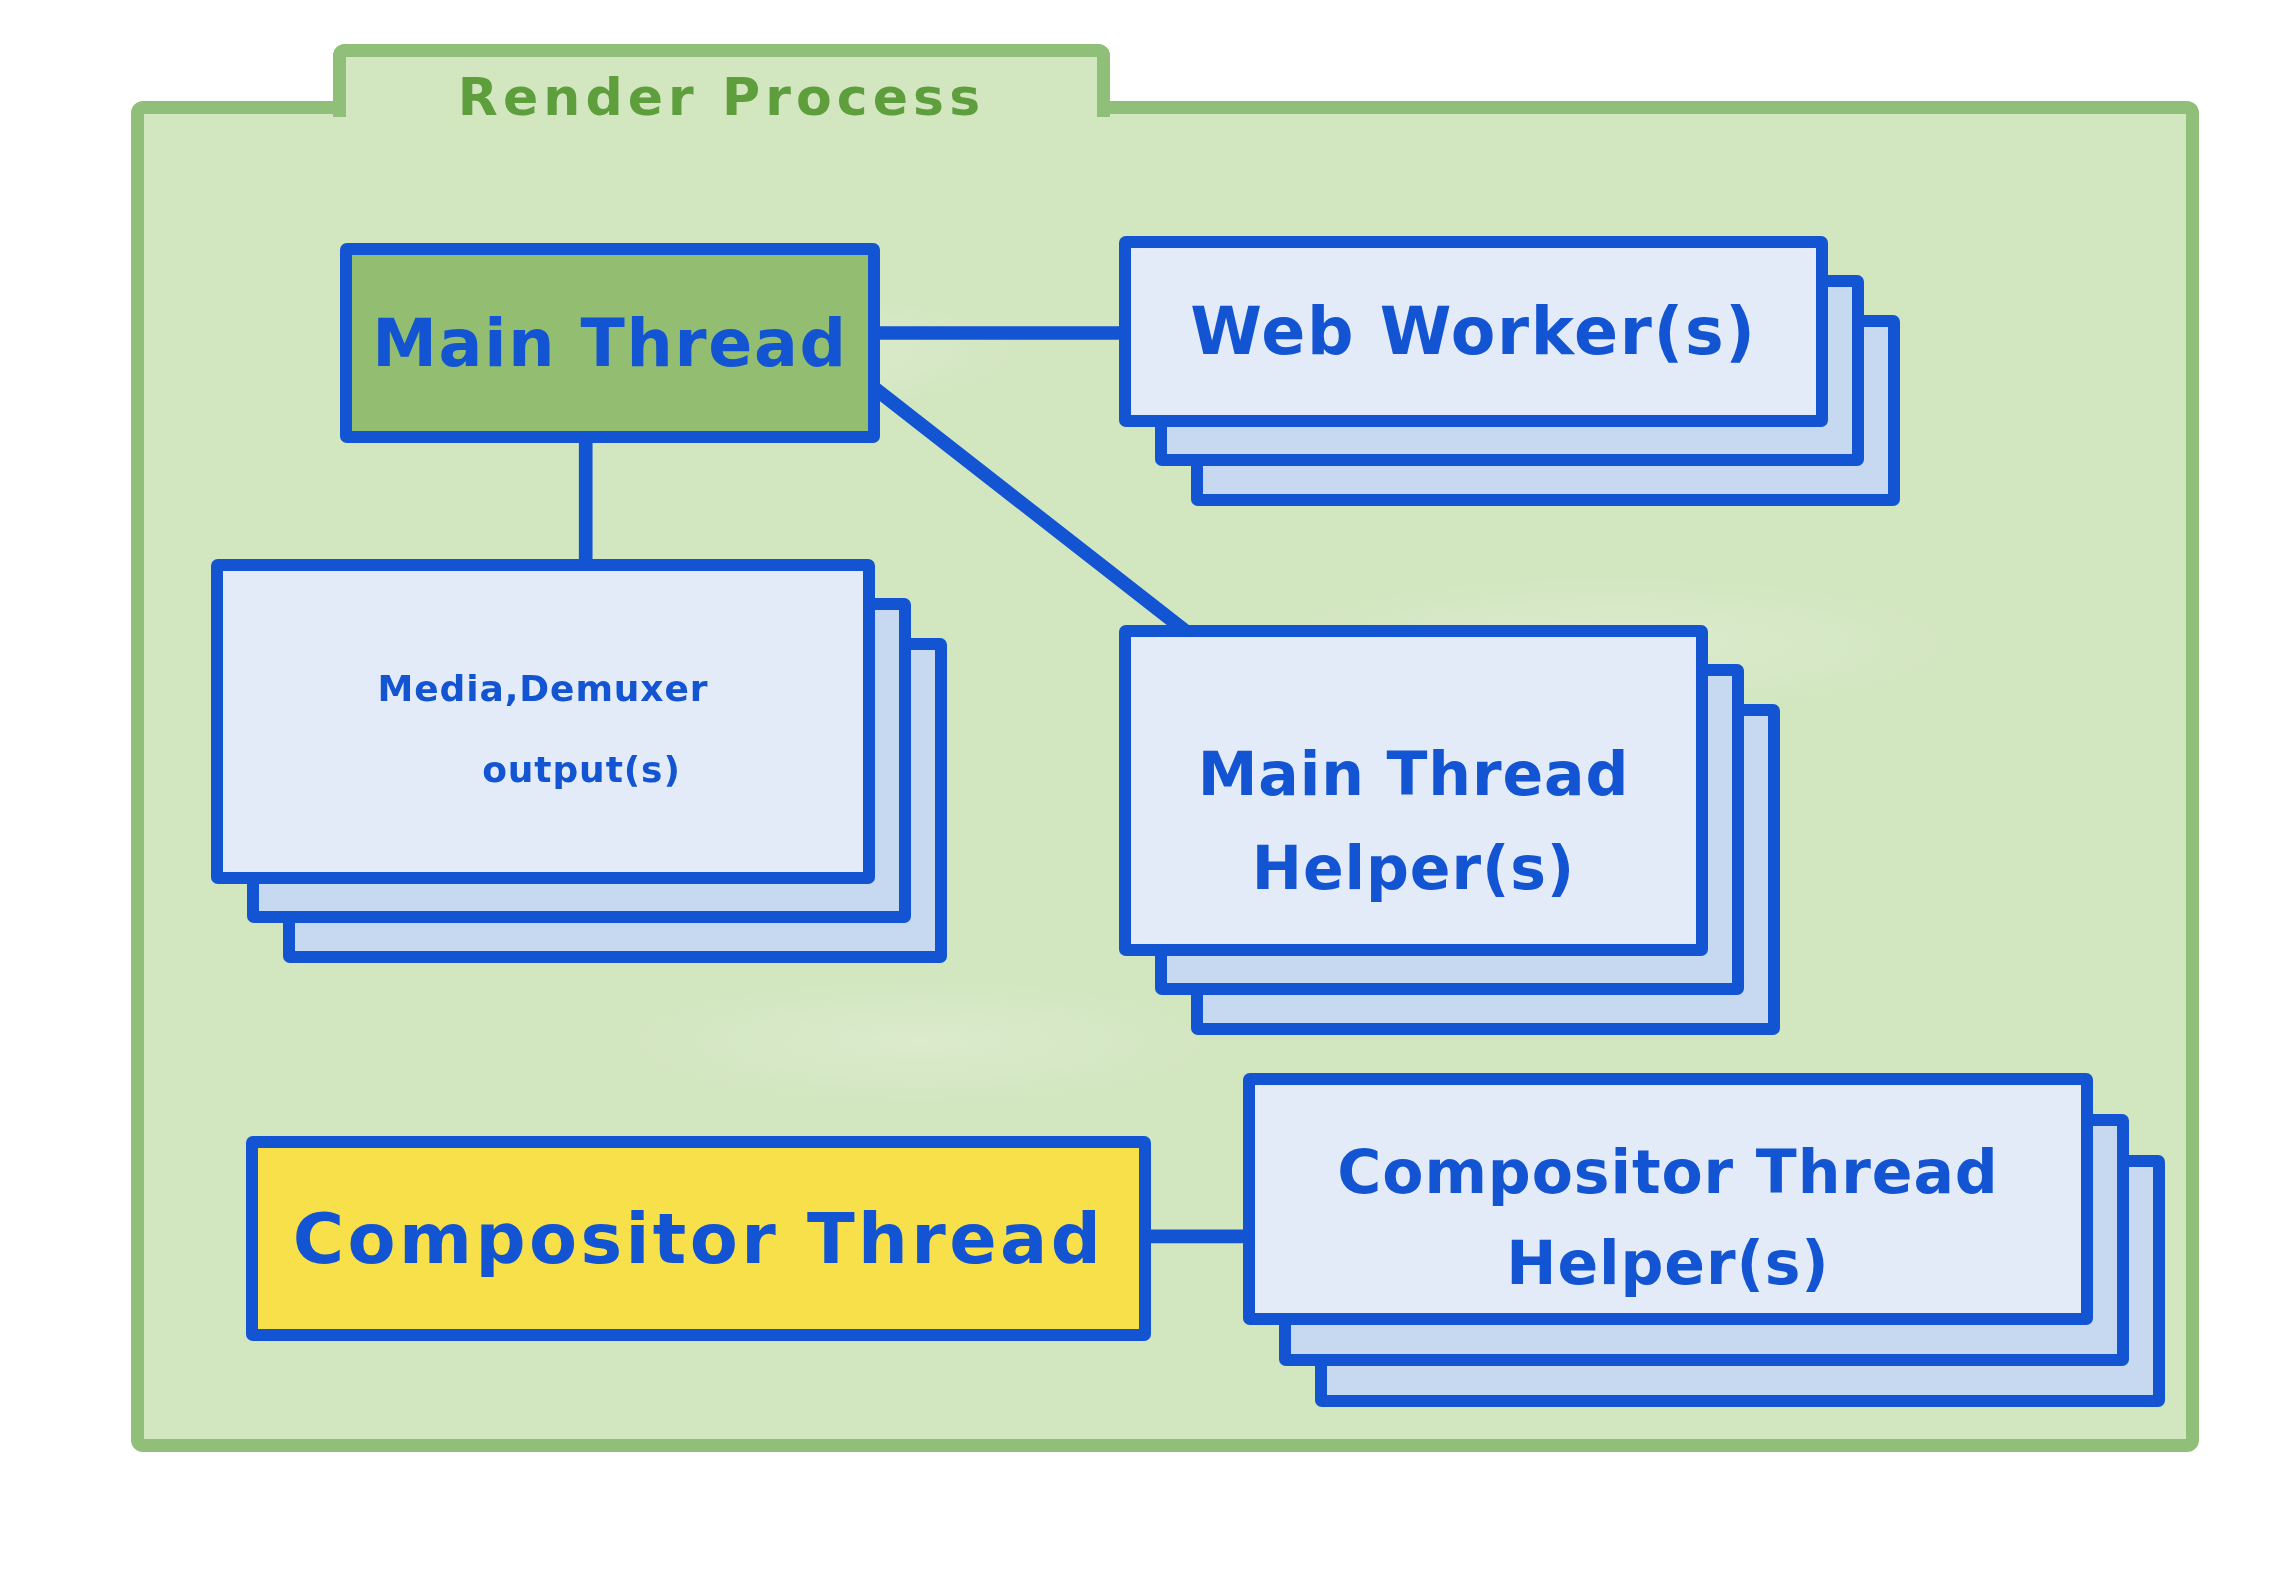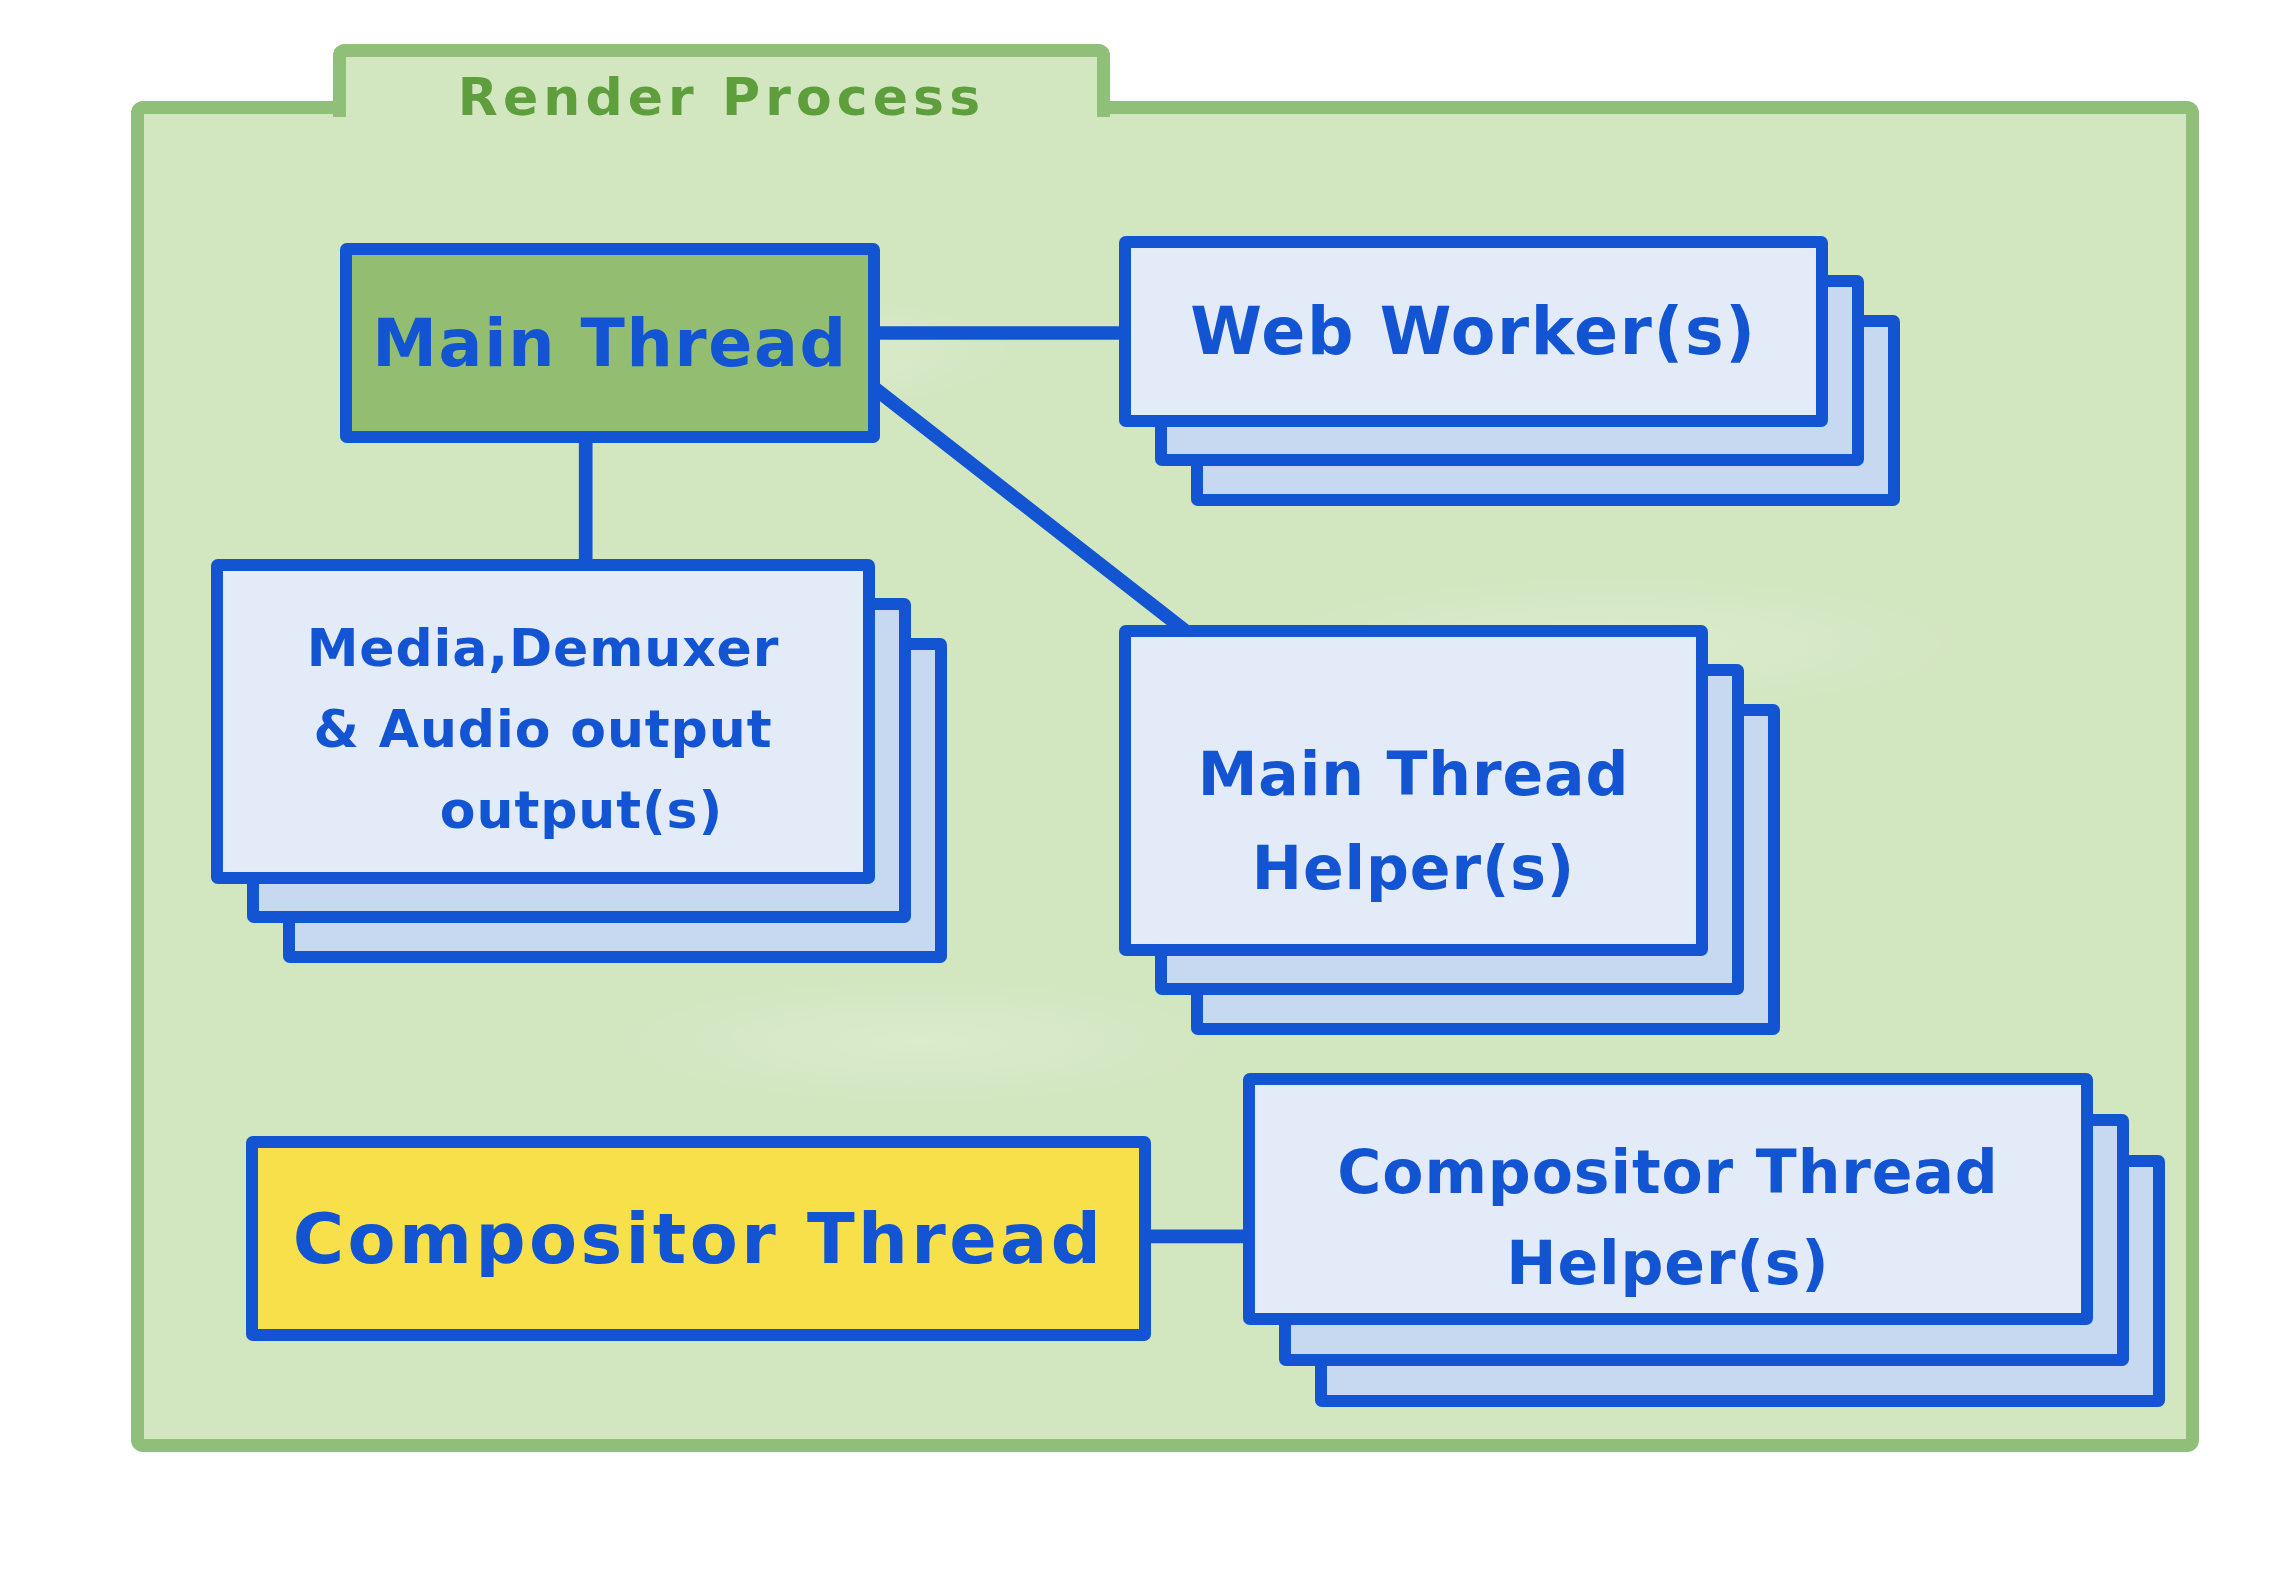--- a/index.html
+++ b/index.html
@@ -93,21 +93,21 @@
     flex-direction: column;
     align-items: center;
     justify-content: center;
     color: #1254d2;
     font-weight: bold;
     text-align: center;
   }
 
   .label-main-thread   { font-size: 65px; letter-spacing: 1.7px; }
   .label-web-workers   { font-size: 65px; letter-spacing: 1.7px; }
-  .label-media         { font-size: 52px; line-height: 81px; letter-spacing: 0.9px; }
+  .label-media         { font-size: 36px; line-height: 81px; letter-spacing: 0.9px; }
   .label-media .indent { text-indent: 77px; }
   .label-mth           { font-size: 60px; line-height: 94px; letter-spacing: 0.9px; }
   .label-compositor    { font-size: 70px; letter-spacing: 3.4px; }
   .label-cth           { font-size: 60px; line-height: 91px; letter-spacing: 0.9px; }
 
   .pad-media { padding-top: 15.4px; }
   .pad-mth   { padding-top: 60px; }
   .pad-cth   { padding-top: 38px; }
 </style>
 </head>
@@ -137,21 +137,20 @@
       <span class="label-web-workers">Web Worker(s)</span>
     </div>
   </div>
 
   <div class="stack" style="left:211px; top:559px; width:752px; height:410px;">
     <div class="card" style="left:72px; top:79px; width:664px; height:325px;"></div>
     <div class="card" style="left:36px; top:39px; width:664px; height:325px;"></div>
     <div class="card front pad-media" style="left:0; top:0; width:664px; height:325px;">
       <div class="label-media">
         <div>Media,Demuxer</div>
-        <div>&amp; Audio output</div>
         <div class="indent">output(s)</div>
       </div>
     </div>
   </div>
 
   <div class="stack" style="left:1119px; top:625px; width:675px; height:418px;">
     <div class="card" style="left:72px; top:79px; width:589px; height:331px;"></div>
     <div class="card" style="left:36px; top:39px; width:589px; height:331px;"></div>
     <div class="card front pad-mth" style="left:0; top:0; width:589px; height:331px;">
       <div class="label-mth">

